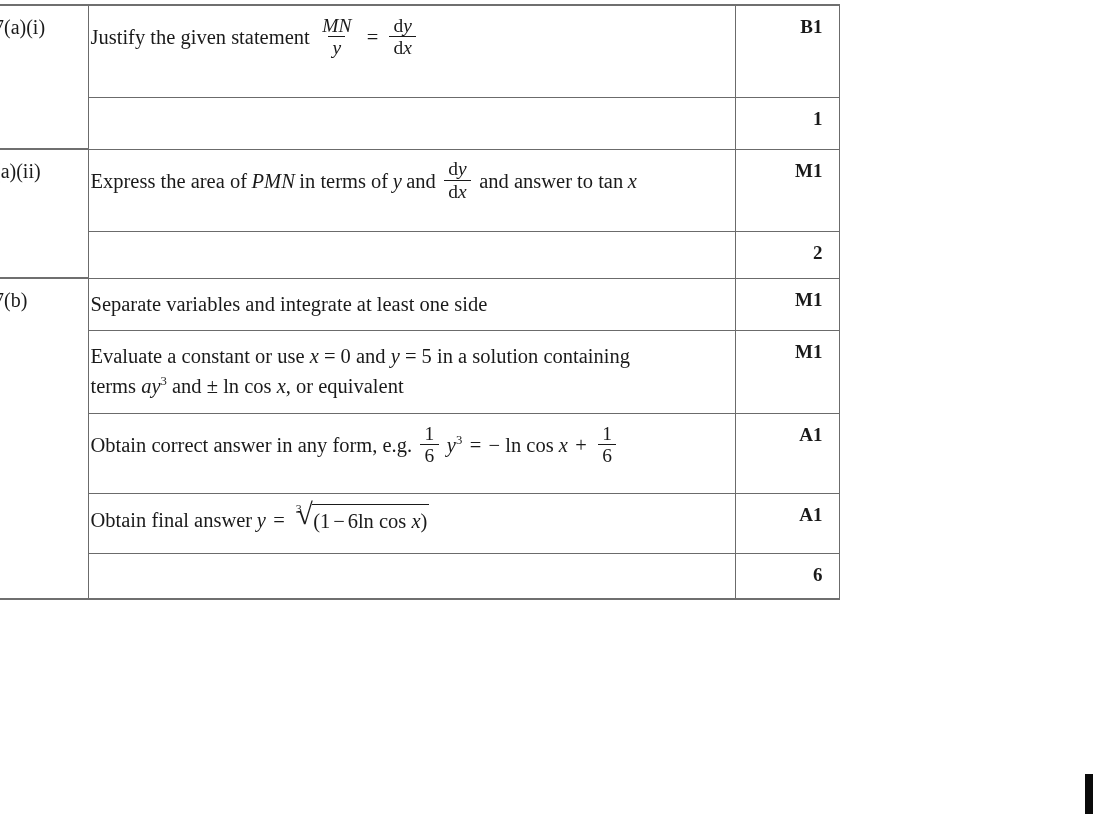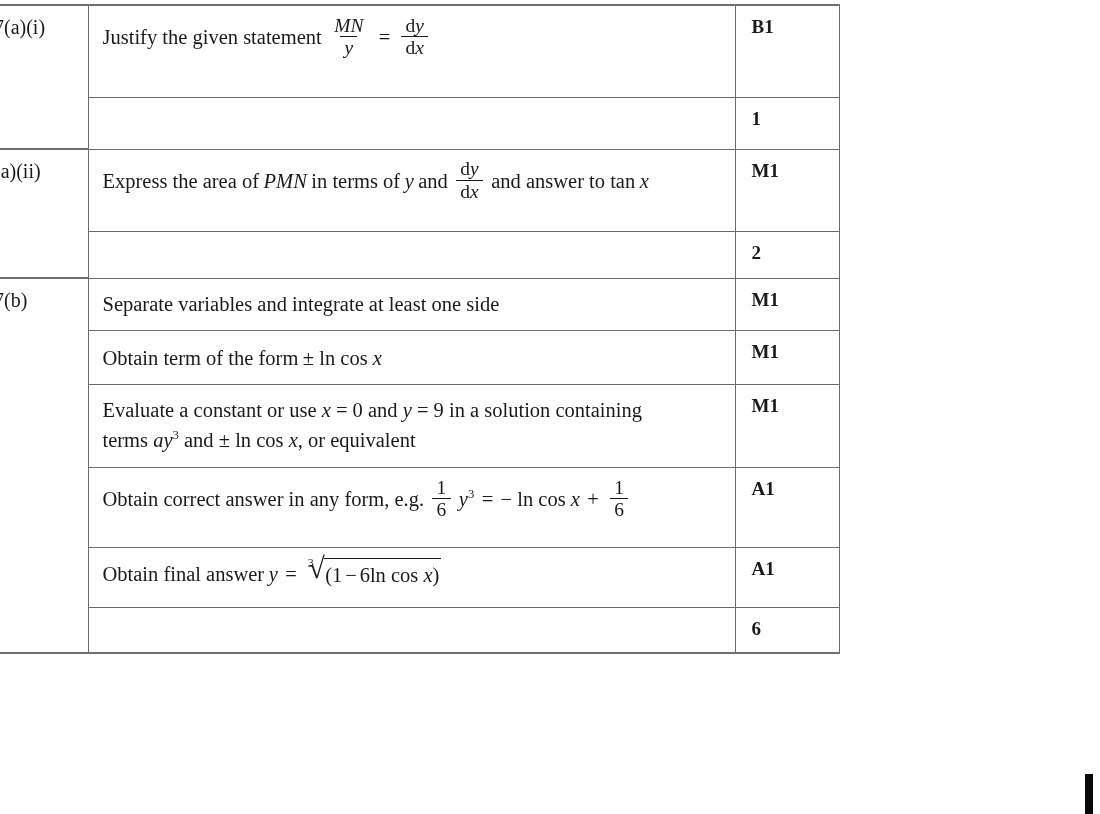--- a/index.html
+++ b/index.html
@@ -47,27 +47,27 @@
     overflow:hidden;
     position:relative;
   }
   td.label .lbl{display:block;margin-left:-6px;}
   td.label.grp{border-top:2px solid #6f6f6f;}
   td.label.grpend{border-bottom:2px solid #6f6f6f;}
 
   td.body{
     font-size:20.5px;
     line-height:1.45;
-    padding:11px 10px 11px 14px;
+    padding:11px 10px 11px 2px;
     margin-top:16px;
   }
   td.mark{
     font-size:19px;
     font-weight:bold;
-    text-align:left;
+    text-align:right;
     padding:10px 16px 8px 16px;
     white-space:nowrap;
   }
 
   
   .h-a1  {height:92px;}
   .h-tot1{height:52px;}
   .h-a2  {height:82px;}
   .h-a2b {height:47px;}
   .h-tot2{height:47px;}
@@ -183,44 +183,32 @@
 
       <tr class="h-b1">
         <td class="label grp">
           <span class="lbl">7(b)</span>
         </td>
         <td class="body">Separate variables and integrate at least one side</td>
         <td class="mark">M1</td>
       </tr>
 
 
-      <tr class="h-b3">
-        <td class="label">
-            <span class="lbl"></span>
-          </td>
-        <td class="body">
-          <span class="mathline">
-            <span>Obtain term of the form</span>
-            <span class="nb"><span>± ln cos</span>&nbsp;<span class="it">x</span></span>
-          </span>
-        </td>
-        <td class="mark">M1</td>
-      </tr>
 
       <tr class="h-b4">
         <td class="label">
             <span class="lbl"></span>
           </td>
         <td class="body">
           <div>
             <span>Evaluate a constant or use</span>
             <span class="it">x</span>
             <span>= 0 and</span>
             <span class="it">y</span>
-            <span>= 9 in a solution containing</span>
+            <span>= 5 in a solution containing</span>
           </div>
           <div>
             <span>terms</span>
             <span class="nb"><span class="it">ay</span><sup class="pn">3</sup></span>
             <span>and</span>
             <span class="nb"><span>± ln cos</span>&nbsp;<span class="it">x</span></span><span>, or equivalent</span>
           </div>
         </td>
         <td class="mark">M1</td>
       </tr>

